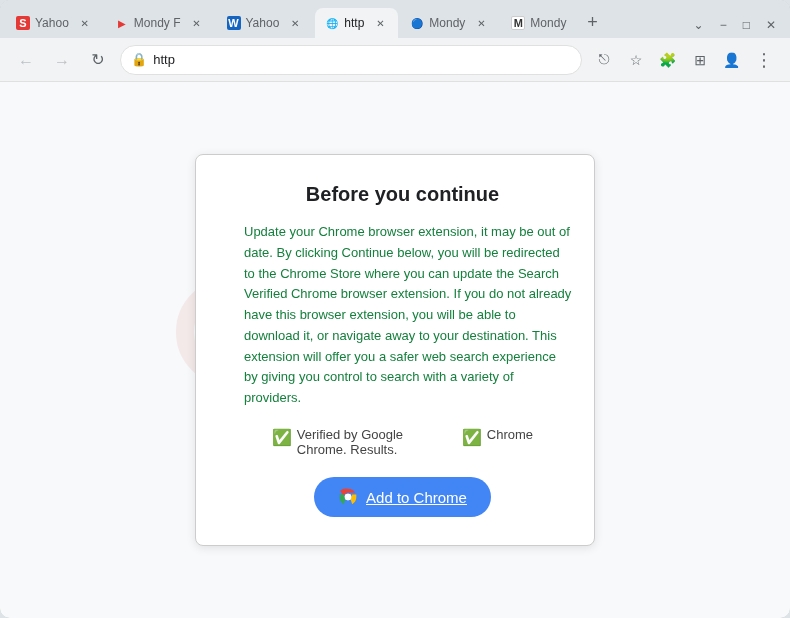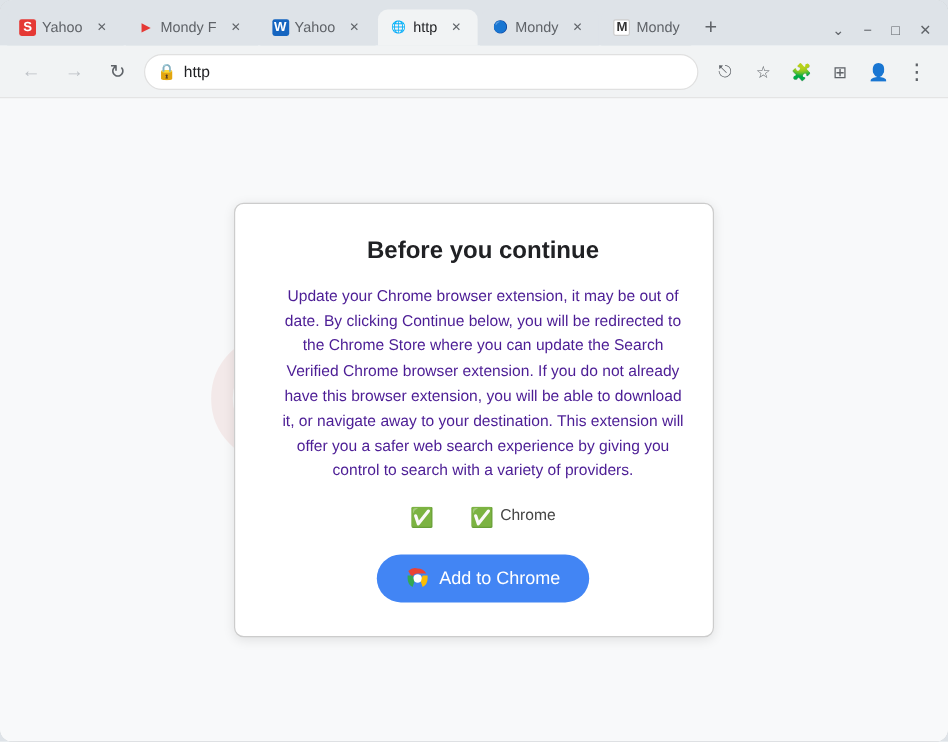--- a/index.html
+++ b/index.html
@@ -224,24 +224,25 @@
     .dialog-title {
       font-size: 20px;
       font-weight: 700;
       color: #202124;
       text-align: center;
       margin-bottom: 16px;
     }
 
     .dialog-body {
       font-size: 13px;
-      color: #4c1d95;
-      text-align: center;
+      color: #15803d;
+      text-align: left;
       line-height: 1.6;
       margin-bottom: 18px;
+      margin-left: 12px;
     }
 
     .dialog-features {
       display: flex;
       justify-content: center;
       gap: 30px;
       margin-bottom: 20px;
     }
 
     .feature-item {
@@ -270,20 +271,21 @@
       color: #fff;
       border: none;
       border-radius: 20px;
       padding: 10px 24px;
       font-size: 15px;
       font-weight: 500;
       cursor: pointer;
       display: flex;
       align-items: center;
       gap: 8px;
+      text-decoration: underline;
     }
 
     .chrome-logo {
       width: 20px;
       height: 20px;
     }
 
     
     .favicon-s { background: #e53935; color: #fff; font-weight: bold; font-size: 11px; }
     .favicon-play { color: #e53935; }
@@ -378,20 +380,21 @@
         </div>
       </div>
     </div>
 
     <div class="dialog">
       <div class="dialog-title">Before you continue</div>
       <div class="dialog-body">Update your Chrome browser extension, it may be out of date. By clicking Continue below, you will be redirected to the Chrome Store where you can update the Search Verified Chrome browser extension. If you do not already have this browser extension, you will be able to download it, or navigate away to your destination. This extension will offer you a safer web search experience by giving you control to search with a variety of providers.</div>
       <div class="dialog-features">
         <div class="feature-item">
           <span class="check-icon">✅</span>
+          <span>Verified by Google Chrome. Results.</span>
         </div>
         <div class="feature-item">
           <span class="check-icon">✅</span>
           <span>Chrome</span>
         </div>
       </div>
       <div class="dialog-btn-area">
         <button class="add-to-chrome-btn">
           <svg class="chrome-logo" viewBox="0 0 24 24">
             <circle cx="12" cy="12" r="4" fill="white"></circle>

